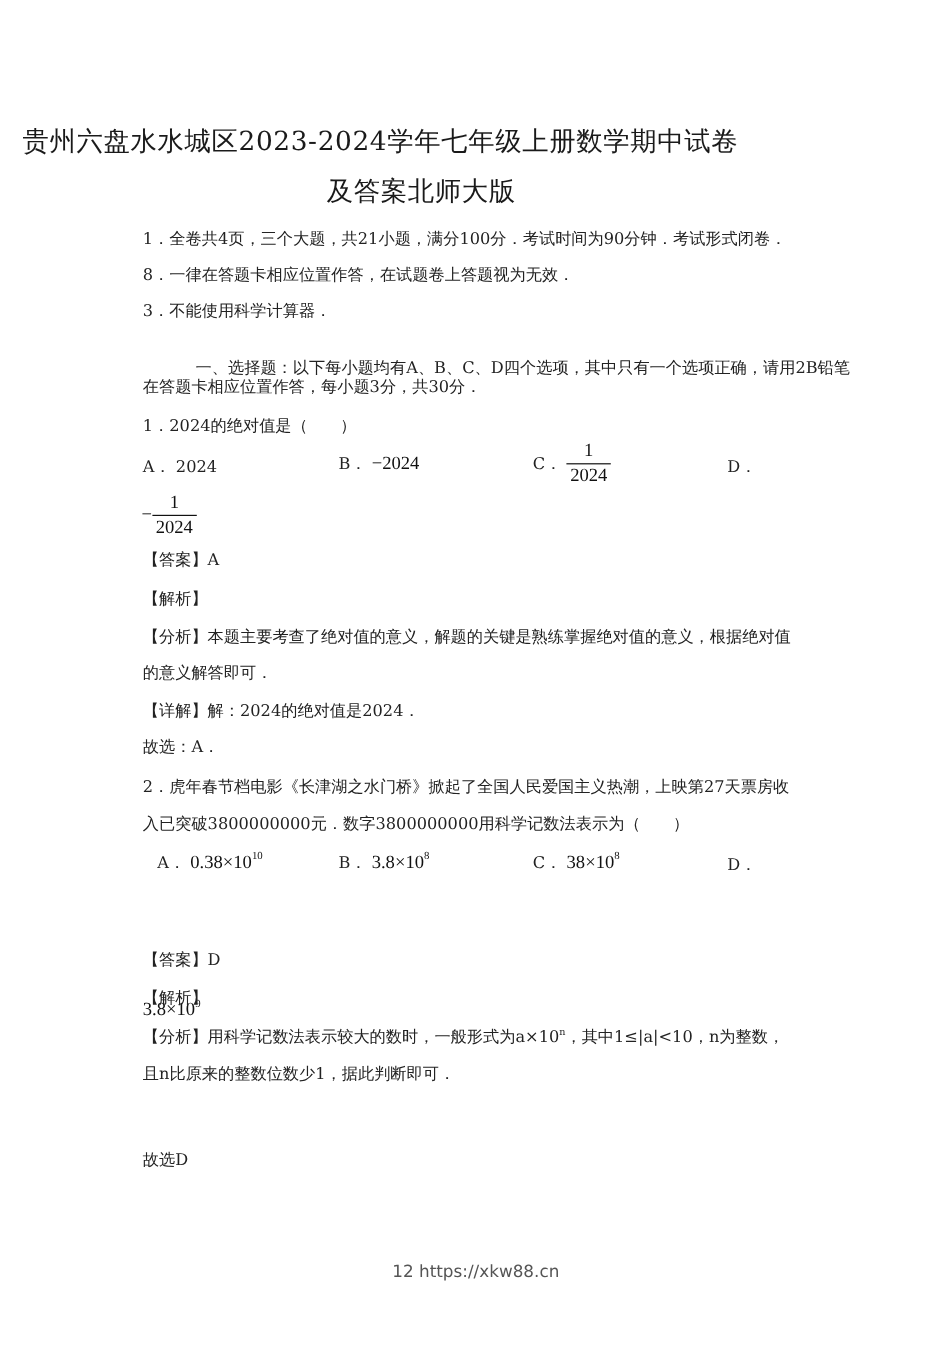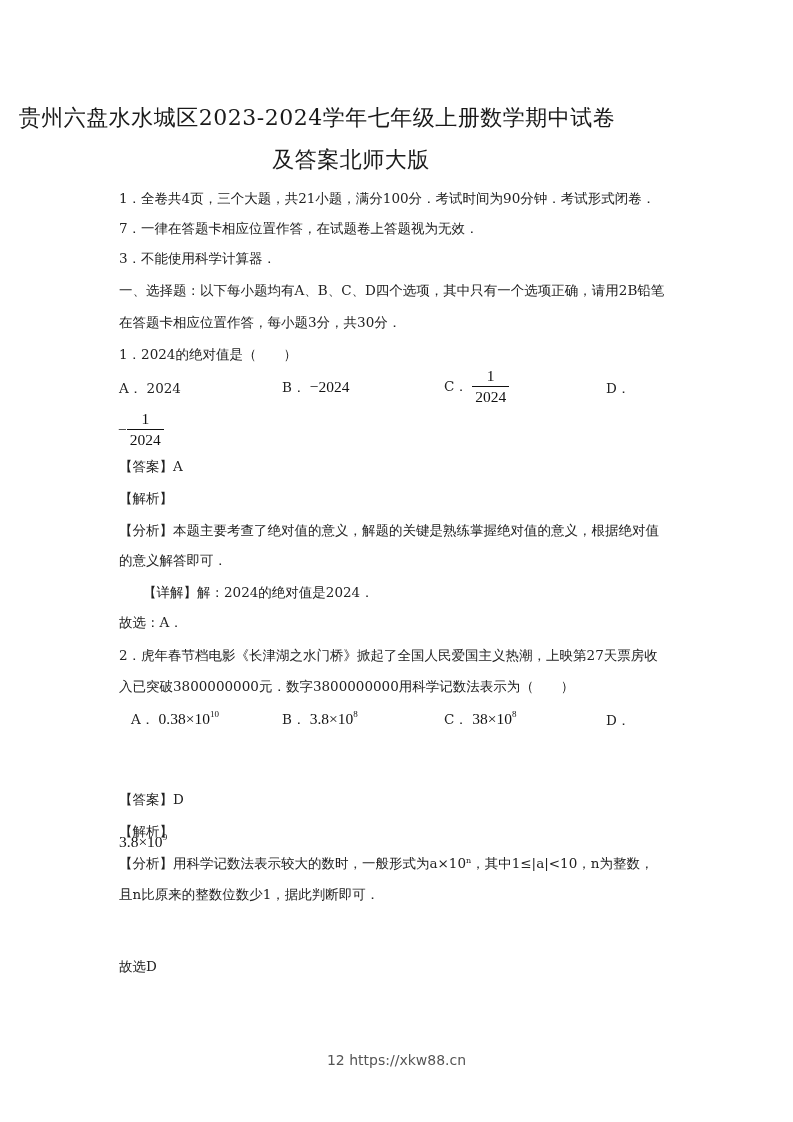--- a/index.html
+++ b/index.html
@@ -85,24 +85,24 @@
   </style>
 </head>
 <body>
 
 <div class="page">
 
   <div class="title t1">贵州六盘水水城区2023-2024学年七年级上册数学期中试卷</div>
   <div class="title t2">及答案北师大版</div>
 
   <div class="line" style="top:190px;">1．全卷共4页，三个大题，共21小题，满分100分．考试时间为90分钟．考试形式闭卷．</div>
-  <div class="line" style="top:220px;">7．一律在答题卡相应位置作答，在试题卷上答题视为无效．</div>
+  <div class="line" style="top:220px;">8．一律在答题卡相应位置作答，在试题卷上答题视为无效．</div>
   <div class="line" style="top:250px;">3．不能使用科学计算器．</div>
 
-  <div class="line" style="top:282px;">一、选择题：以下每小题均有A、B、C、D四个选项，其中只有一个选项正确，请用2B铅笔</div>
+  <div class="line" style="top:298px;margin-left:44px;">一、选择题：以下每小题均有A、B、C、D四个选项，其中只有一个选项正确，请用2B铅笔</div>
   <div class="line" style="top:314px;">在答题卡相应位置作答，每小题3分，共30分．</div>
 
   <div class="line" style="top:346px;">1．2024的绝对值是（　　）</div>
 
   <div class="opt" style="left:119px; top:380px;">
     <span>A．</span>
     <span>2024</span>
   </div>
   <div class="opt" style="left:282px; top:378px;">
     <span>B．</span>
@@ -122,21 +122,21 @@
     <span class="math" style="vertical-align:middle;">−</span><span class="frac">
       <span class="num">1</span>
       <span class="den">2024</span>
     </span>
   </div>
 
   <div class="line" style="top:458px;text-align:right;">【答案】A</div>
   <div class="line" style="top:490px;">【解析】</div>
   <div class="line" style="top:522px;">【分析】本题主要考查了绝对值的意义，解题的关键是熟练掌握绝对值的意义，根据绝对值</div>
   <div class="line" style="top:552px;">的意义解答即可．</div>
-  <div class="line" style="top:584px;margin-left:24px;">【详解】解：2024的绝对值是2024．</div>
+  <div class="line" style="top:584px;">【详解】解：2024的绝对值是2024．</div>
   <div class="line" style="top:614px;">故选：A．</div>
 
   <div class="line" style="top:647px;">2．虎年春节档电影《长津湖之水门桥》掀起了全国人民爱国主义热潮，上映第27天票房收</div>
   <div class="line" style="top:678px;">入已突破3800000000元．数字3800000000用科学记数法表示为（　　）</div>
 
   <div class="opt" style="left:119px; top:710px;margin-left:12px;">
     <span>A．</span>
     <span class="math"><span>0.38×10</span><sup>10</sup></span>
   </div>
   <div class="opt" style="left:282px; top:710px;">

